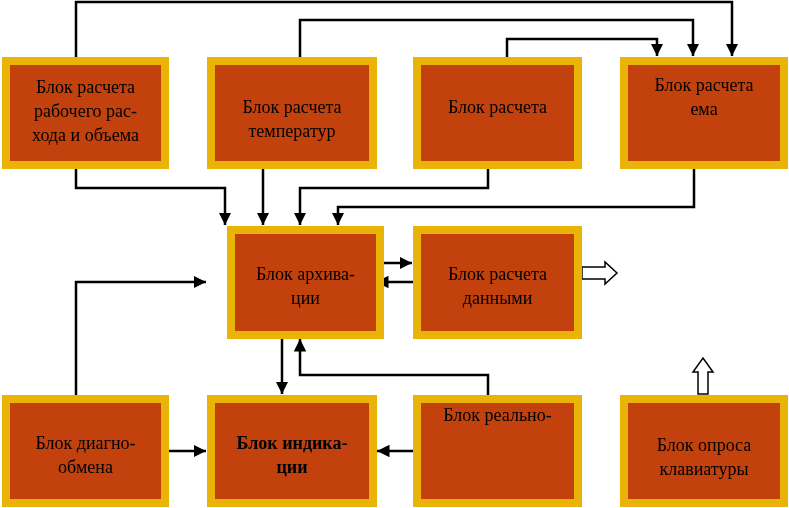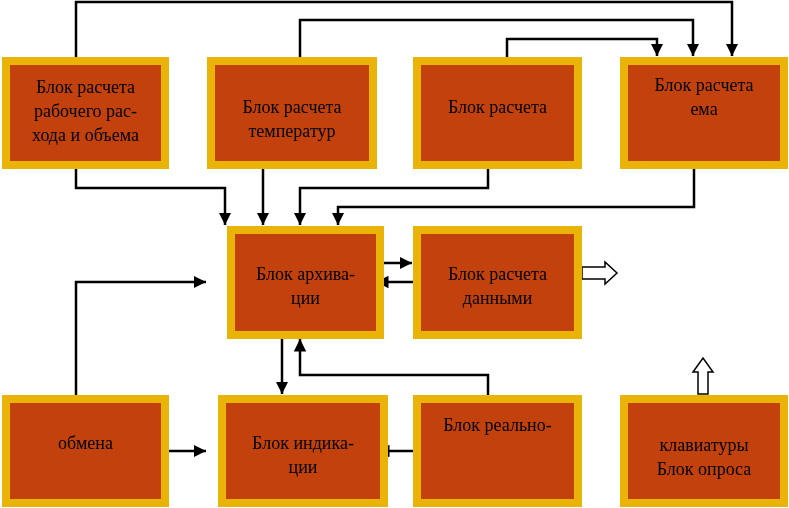--- a/index.html
+++ b/index.html
@@ -68,25 +68,26 @@
 <div class="box" style="left:207px;top:226px;width:157px;height:113px;padding-top:28px;margin-left:20px;">
   <span class="line">Блок архива-</span>
   <span class="line">ции</span>
 </div>
 <div class="box" style="left:413px;top:226px;width:169px;height:113px;padding-top:28px;">
   <span class="line">Блок расчета</span>
   <span class="line">данными</span>
 </div>
 
 <div class="box" style="left:2px;top:395px;width:167px;height:112px;padding-top:28px;">
+  <span class="line">Блок диагно-</span>
   <span class="line">обмена</span>
 </div>
-<div class="box" style="left:218px;top:395px;width:170px;height:112px;padding-top:28px;">
+<div class="box" style="left:207px;top:395px;width:170px;height:112px;padding-top:28px;font-weight:bold;">
   <span class="line">Блок индика-</span>
   <span class="line">ции</span>
 </div>
-<div class="box" style="left:413px;top:395px;width:169px;height:112px;padding-top:10px;">
+<div class="box" style="left:413px;top:395px;width:169px;height:112px;padding-top:0;">
   <span class="line">Блок реально-</span>
 </div>
 <div class="box" style="left:620px;top:395px;width:168px;height:112px;padding-top:30px;">
+  <span class="line">Блок опроса</span>
   <span class="line">клавиатуры</span>
-  <span class="line">Блок опроса</span>
 </div>
 
 </body></html>

